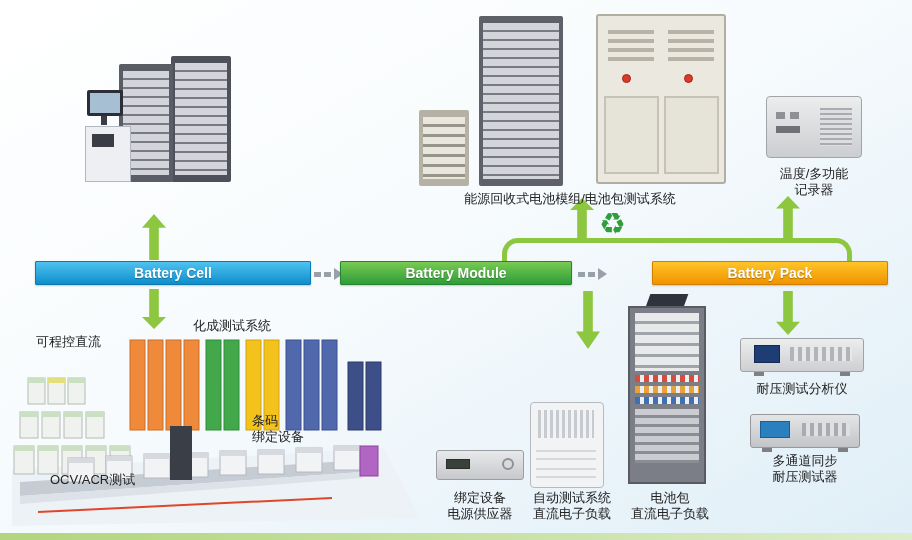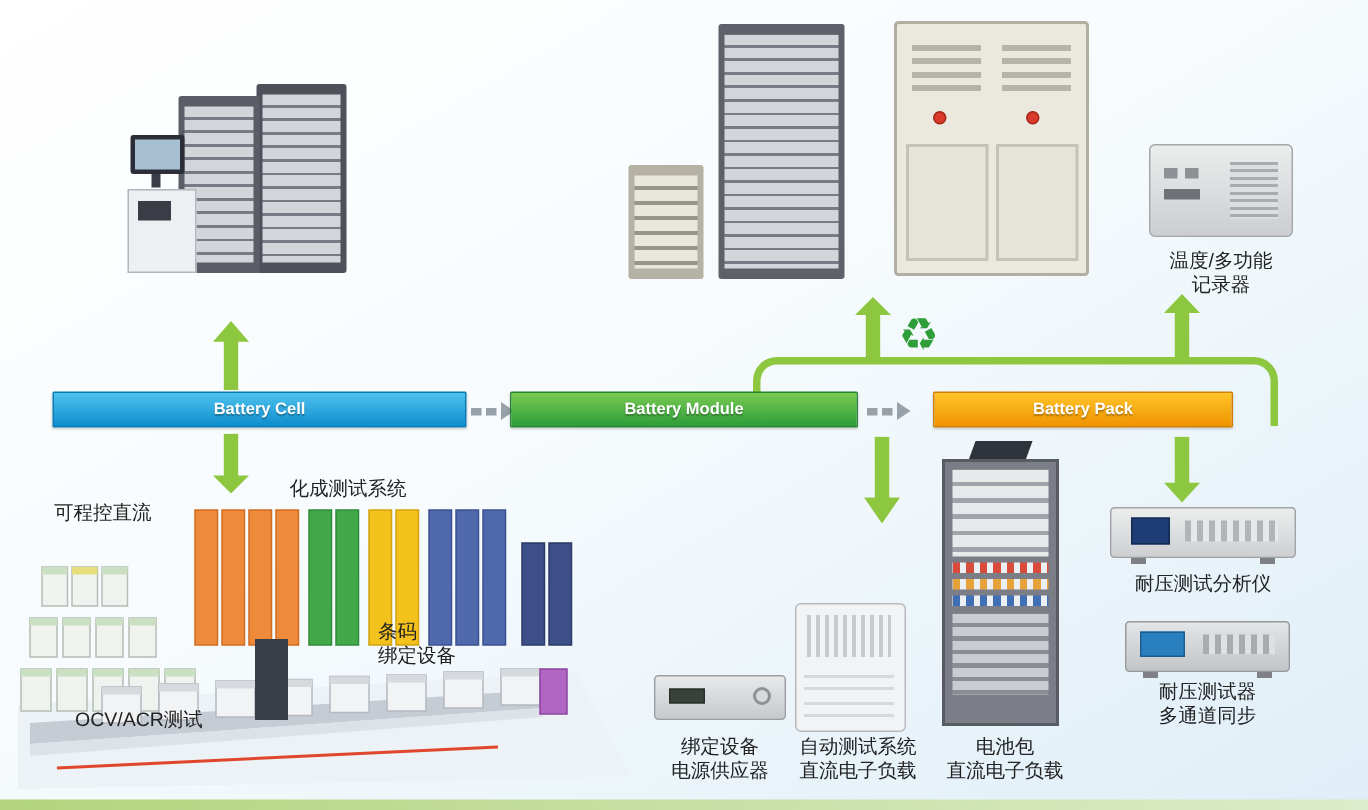--- a/index.html
+++ b/index.html
@@ -3,24 +3,24 @@
 <meta charset="utf-8">
 <style>
 *{margin:0;padding:0;box-sizing:border-box}
 body{background:#fff}
 .stage{position:relative;width:912px;height:540px;overflow:hidden;
  background:linear-gradient(150deg,#ffffff 0%,#f7fbfd 45%,#dfeef7 100%);
  font-family:"Liberation Sans","DejaVu Sans",sans-serif;}
 .lbl{position:absolute;font-weight:normal;font-size:13px;color:#222;z-index:5;line-height:1.25;white-space:nowrap}
 .lbl.center{text-align:center}
 .banner{position:absolute;top:261px;height:24px;border-radius:1px;display:flex;align-items:center;justify-content:center;
- color:#fff;font-weight:bold;font-size:11px;z-index:3;text-shadow:0 1px 1px rgba(0,0,0,.3);box-shadow:0 1px 2px rgba(0,0,0,.2)}
+ color:#fff;font-weight:bold;font-size:14px;z-index:3;text-shadow:0 1px 1px rgba(0,0,0,.3);box-shadow:0 1px 2px rgba(0,0,0,.2)}
 .banner.cell{left:35px;width:276px;background:linear-gradient(#4fc2ef,#0e8ecd);border:1px solid #0b7ab2}
 .banner.module{left:340px;width:232px;background:linear-gradient(#79ca52,#2e9d39);border:1px solid #278531}
-.banner.pack{left:622px;width:200px;background:linear-gradient(#ffc528,#f09300);border:1px solid #d07f00}
+.banner.pack{left:652px;width:236px;background:linear-gradient(#ffc528,#f09300);border:1px solid #d07f00}
 .dashes{position:absolute;top:268px;display:flex;align-items:center;gap:3px;z-index:3}
 .dash{width:7px;height:5px;background:#98a0a8}
 .dhead{width:0;height:0;border-left:9px solid #98a0a8;border-top:6px solid transparent;border-bottom:6px solid transparent}
 .bracket{position:absolute;left:502px;top:238px;width:350px;height:46px;border:5px solid #8dc63f;border-bottom:none;
  border-radius:16px 16px 0 0;z-index:1}
 .garrow{position:absolute;width:24px;background:#8dc63f;z-index:2}
 .garrow.up{clip-path:polygon(50% 0,100% 30%,70% 30%,70% 100%,30% 100%,30% 30%,0 30%)}
 .garrow.down{clip-path:polygon(30% 0,70% 0,70% 70%,100% 70%,50% 100%,0 70%,30% 70%)}
 .recycle{position:absolute;left:599px;top:206px;font-size:30px;color:#2f9e3a;z-index:2;font-weight:bold}
 .equip{position:absolute;z-index:2}
@@ -115,20 +115,21 @@
   <div class="equip" style="left:596px;top:14px;width:130px;height:174px">
     <div class="bigcab">
       <div class="vents" style="left:10px;top:14px"></div>
       <div class="vents" style="left:70px;top:14px"></div>
       <div class="rbtn" style="left:24px;top:58px"></div>
       <div class="rbtn" style="left:86px;top:58px"></div>
       <div class="door" style="left:6px"></div>
       <div class="door" style="left:66px"></div>
     </div>
   </div>
+  <div class="lbl center" style="left:425px;top:191px;width:290px">能源回收式电池模组/电池包测试系统</div>
 
   <div class="equip" style="left:766px;top:92px;width:96px;height:70px">
     <div class="recbody"></div>
     <div class="recvent"></div>
     <div class="recbtn" style="left:10px;top:20px"></div>
     <div class="recbtn" style="left:24px;top:20px"></div>
     <div class="recbtn" style="left:10px;top:34px;width:24px;background:#6f7176"></div>
   </div>
   <div class="lbl center" style="left:764px;top:166px;width:100px">
     <div>温度/多功能</div>
@@ -253,18 +254,18 @@
   <div class="lbl center" style="left:736px;top:381px;width:132px">耐压测试分析仪</div>
 
   <div class="equip" style="left:750px;top:414px;width:110px;height:40px">
     <div class="mhbody"></div>
     <div class="mhscreen"></div>
     <div class="mhbtns"></div>
     <div class="foot" style="left:12px;top:34px"></div>
     <div class="foot" style="left:88px;top:34px"></div>
   </div>
   <div class="lbl center" style="left:744px;top:453px;width:122px">
+    <div>多通道同步</div>
     <div>耐压测试器</div>
-    <div>多通道同步</div>
   </div>
 
   <div class="bottom-strip"></div>
 </div>
 
 </body></html>

